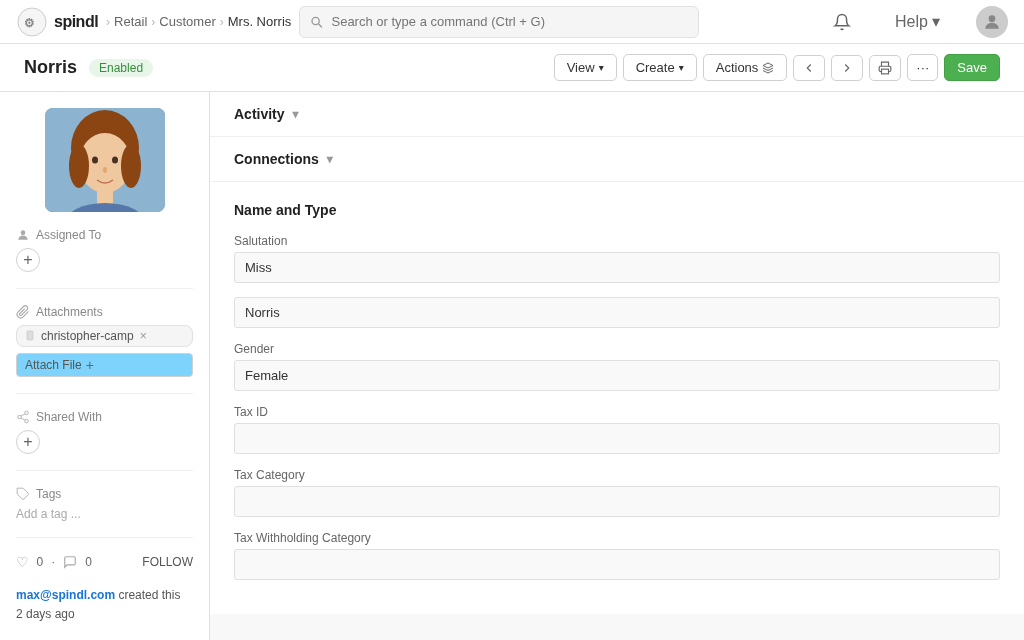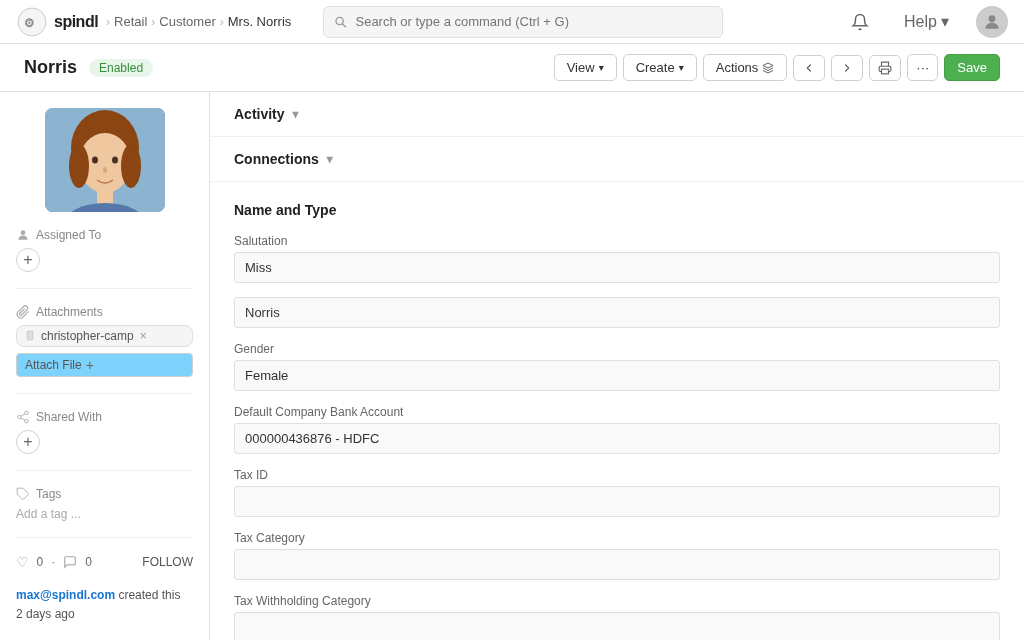--- a/index.html
+++ b/index.html
@@ -11,29 +11,29 @@
       border-bottom: 1px solid #e0e0e0; padding: 0 16px; height: 44px;
       gap: 8px;
     }
     .topnav-logo { display: flex; align-items: center; gap: 6px; font-weight: 700; font-size: 15px; color: #222; }
     .topnav-logo-icon { width: 32px; height: 32px; }
     .topnav-breadcrumb { display: flex; align-items: center; gap: 4px; font-size: 13px; color: #666; }
     .topnav-breadcrumb .sep { color: #bbb; font-size: 12px; }
     .topnav-breadcrumb a { color: #666; text-decoration: none; }
     .topnav-breadcrumb .current { color: #333; }
     .topnav-search {
-      flex: 1; margin-left: 24px; display: flex; align-items: center;
+      flex: 1; display: flex; align-items: center;
       background: #f5f5f5; border: 1px solid #e0e0e0; border-radius: 6px;
       padding: 0 10px; height: 32px; gap: 8px; max-width: 400px;
     }
     .topnav-search input {
       border: none; background: transparent; outline: none; font-size: 13px;
       color: #666; width: 100%;
     }
-    .topnav-actions { display: flex; align-items: center; gap: 19px; margin-left: auto; }
+    .topnav-actions { display: flex; align-items: center; gap: 28px; margin-left: auto; }
     .topnav-actions .icon-btn {
       background: none; border: none; cursor: pointer; color: #666;
       font-size: 16px; display: flex; align-items: center; gap: 4px;
       padding: 4px 8px; border-radius: 4px;
     }
     .avatar {
       width: 32px; height: 32px; border-radius: 50%; background: #ccc;
       display: flex; align-items: center; justify-content: center;
       overflow: hidden; cursor: pointer;
     }
@@ -398,26 +398,20 @@
           </div>
         </div>
 
         <div class="form-row">
           <div class="form-group">
             <label class="form-label">Gender</label>
             <input class="form-input" type="text" value="Female" style="">
           </div>
         </div>
 
-        <div class="form-row">
-          <div class="form-group">
-            <label class="form-label">Default Company Bank Account</label>
-            <input class="form-input" type="text" value="000000436876 - HDFC" style="">
-          </div>
-        </div>
 
         <div class="form-row">
           <div class="form-group">
             <label class="form-label">Tax ID</label>
             <input class="form-input empty" type="text" style="">
           </div>
         </div>
 
         <div class="form-row">
           <div class="form-group">

